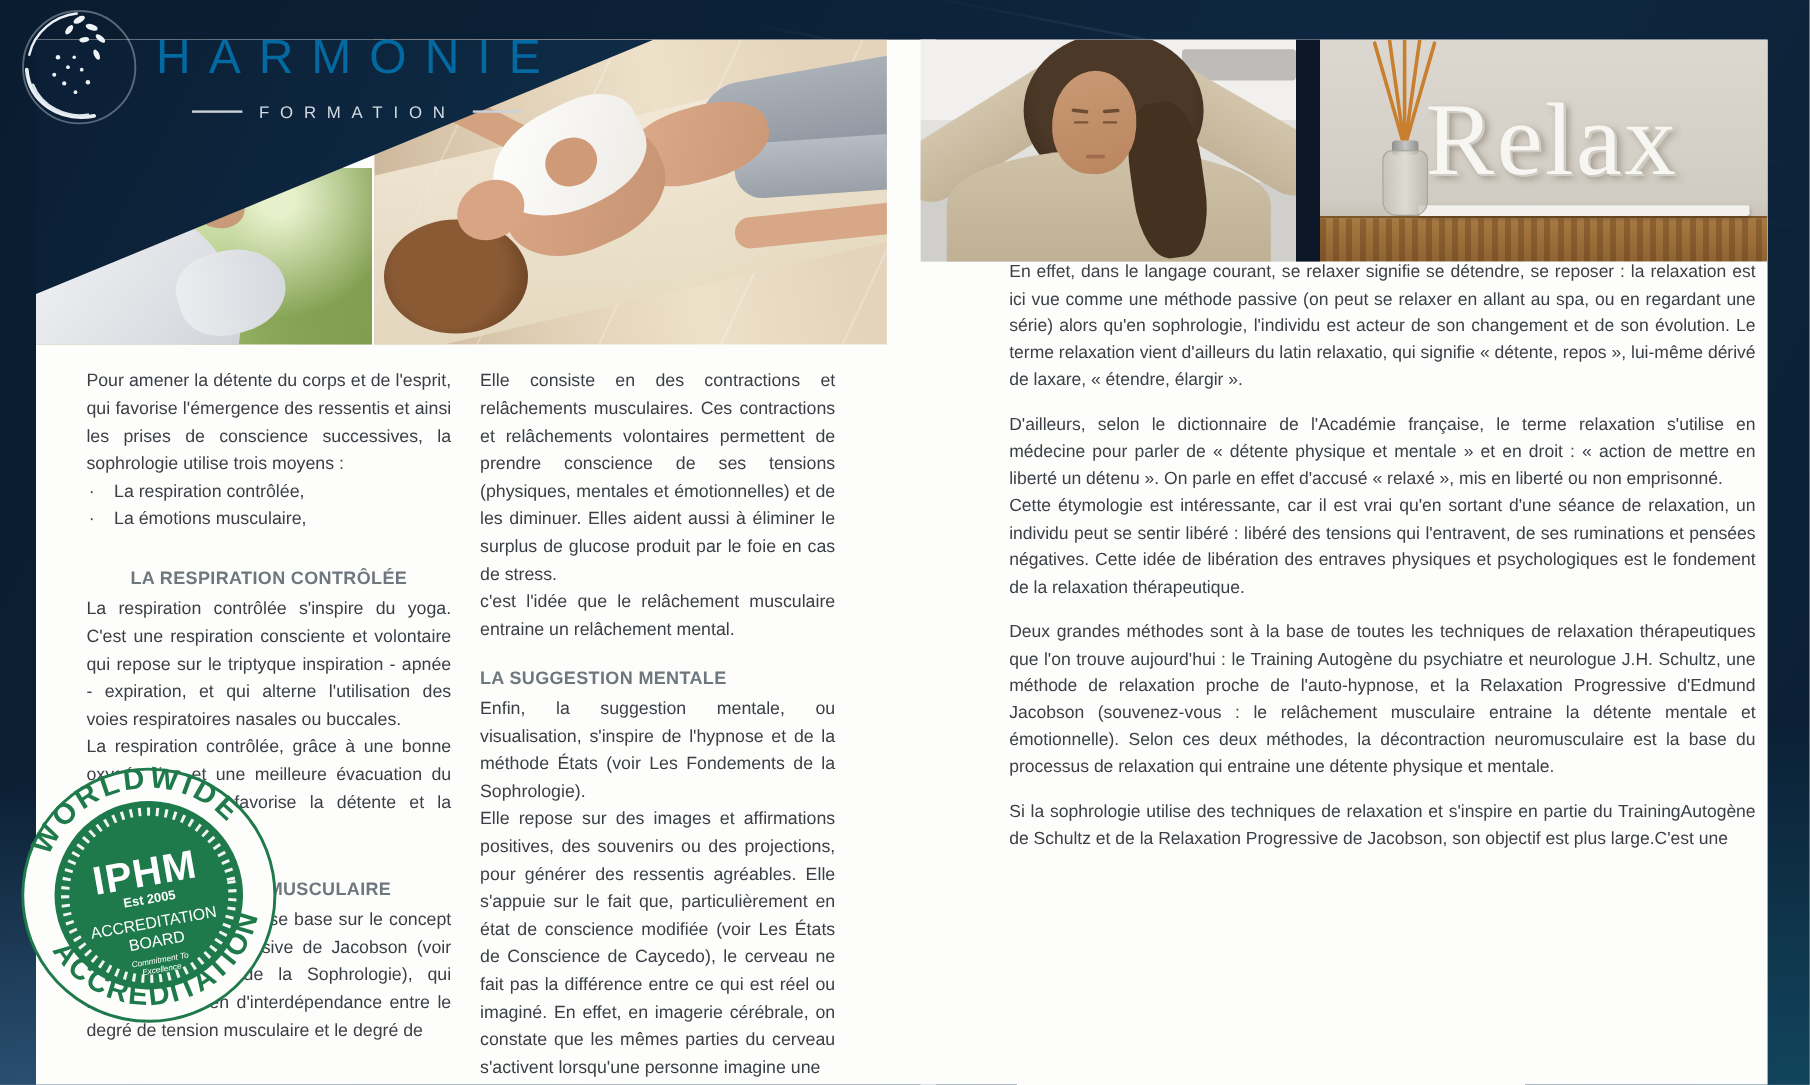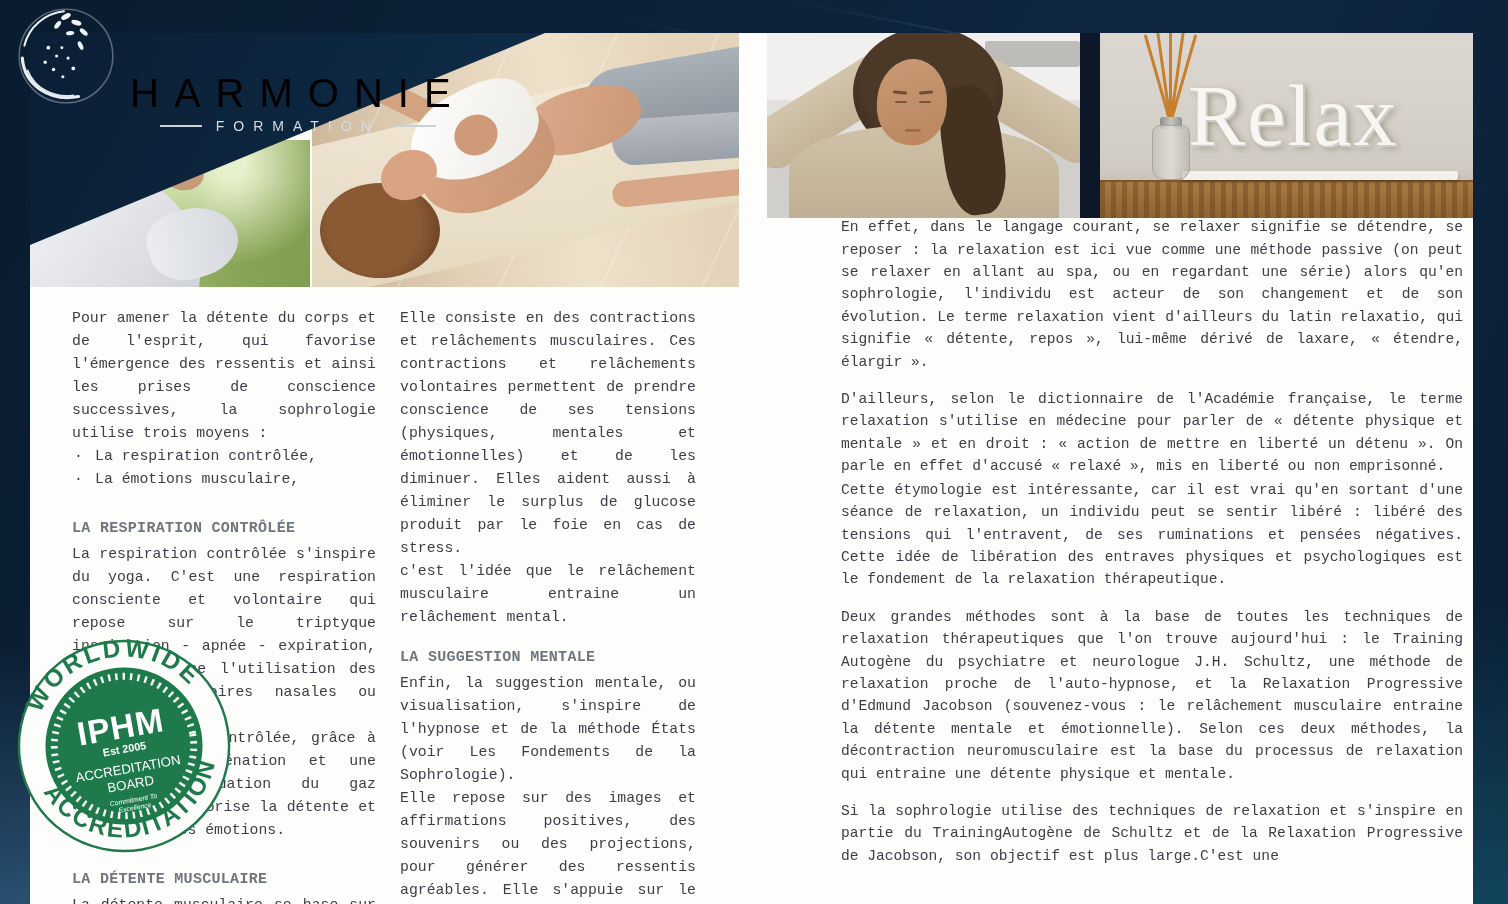--- a/index.html
+++ b/index.html
@@ -10,21 +10,21 @@
     background:
       radial-gradient(ellipse 700px 420px at 2% 102%, rgba(70,125,170,.55), transparent 65%),
       radial-gradient(ellipse 800px 500px at 100% 100%, rgba(22,95,120,.6), transparent 60%),
       linear-gradient(115deg,#0a1c2f 0%,#0c2238 38%,#0e2740 62%,#0a1e33 100%);
   }
   .streak { position:absolute; height:2px; background:linear-gradient(90deg,transparent,rgba(150,185,225,.25),rgba(150,185,225,.12),transparent); transform:rotate(11deg); transform-origin:left center; }
   .streak.s1 { left:620px; top:18px; width:920px; }
   .streak.s2 { left:760px; top:-6px; width:780px; opacity:.6; }
 
   .page { position:absolute; top:33px; background:#fdfdfc; overflow:hidden; }
-  .page-left  { left:30px;  width:750px; height:871px;font-family:Liberation Mono, monospace; }
+  .page-left  { left:30px;  width:750px; height:871px; }
   .page-right { left:767px; width:706px; height:871px;padding-left:29px; }
 
   
   .photo { position:absolute; overflow:hidden; }
   .shape { position:absolute; }
 
   .photo-outdoor { left:0; top:107px; width:280px; height:147px;
     background:
       radial-gradient(circle at 72% 18%, rgba(240,248,215,.9) 0 6%, transparent 42%),
       radial-gradient(circle at 30% 30%, rgba(225,240,190,.7) 0 8%, transparent 38%),
@@ -103,38 +103,38 @@
   .relax-cap { left:60px; top:84px; width:22px; height:12px; background:linear-gradient(90deg,#8f8f8d,#c6c6c4,#8f8f8d); border-radius:3px; }
   .relax-stick { width:3px; height:92px; background:#c87f2e; border-radius:2px; top:-2px; left:69px; transform-origin:bottom center; }
 
   
   .corner-triangle { position:absolute; left:0; top:0; width:709px; height:260px; z-index:5;
     clip-path:polygon(0 0, 515px 0, 0 212px);
     background:linear-gradient(118deg,#0b2036 10%,#0e2a45 55%,#102f4e 90%); }
   .logo { position:absolute; left:14px; top:4px; z-index:6; display:flex; align-items:flex-start; }
   .logo-emblem { width:104px; height:104px; }
   .wordmark { margin-left:12px; padding-top:22px; }
-  .brand-name { font-size:40px; letter-spacing:15px; color:#000000; font-weight:400; white-space:nowrap;margin-top:45px; }
-  .brand-tagline { margin-top:2px; display:flex; align-items:center; gap:14px; justify-content:center; }
+  .brand-name { font-size:40px; letter-spacing:15px; color:#0369a1; font-weight:400; white-space:nowrap; }
+  .brand-tagline { margin-top:14px; display:flex; align-items:center; gap:14px; justify-content:center; }
   .brand-tagline .rule { width:42px; height:2px; background:#c9d2da; }
   .brand-tagline .tg { font-size:14px; letter-spacing:9px; color:#d4dbe2; }
 
   
   .colA, .colB { position:absolute; top:274px; color:#3b3f45; font-size:14.8px; line-height:23px; text-align:justify; }
   .colA { left:42px; width:304px; }
   .colB { left:370px; width:296px; }
   .lp-heading { font-weight:bold; color:#6f777e; font-size:15px; letter-spacing:.3px; text-align:left; }
-  .mt-lg { margin-top:26px; } .mt-md { margin-top:17px; } .mt-xs { margin-top:3px; }
+  .mt-lg { margin-top:26px;text-align:center; } .mt-md { margin-top:17px; } .mt-xs { margin-top:3px; }
   ul.dots { list-style:none; }
   ul.dots li { position:relative; padding-left:23px; text-align:left; }
   ul.dots li::before { content:"·"; position:absolute; left:2px; top:0; color:#3b3f45; }
 
   
   .rp-title { margin-top:24px; text-align:center; color:#d8882e; font-weight:bold; font-size:22.5px; line-height:31px; letter-spacing:.6px; }
-  .rp-body { margin:14px 18px 0 45px; width:622px;font-family:Liberation Mono, monospace; }
+  .rp-body { margin:14px 18px 0 45px; width:622px; }
   .rp-body p { color:#3c4046; font-size:14.6px; line-height:22.4px; text-align:justify; margin-top:15px; }
   .rp-body p.tight { margin-top:1px; }
 
   
   .iphm { position:absolute; left:16px; top:638px; width:216px; height:216px; z-index:7; transform:rotate(-10deg); }
 </style>
 </head>
 <body>
 
 <div class="streak s1"></div>

